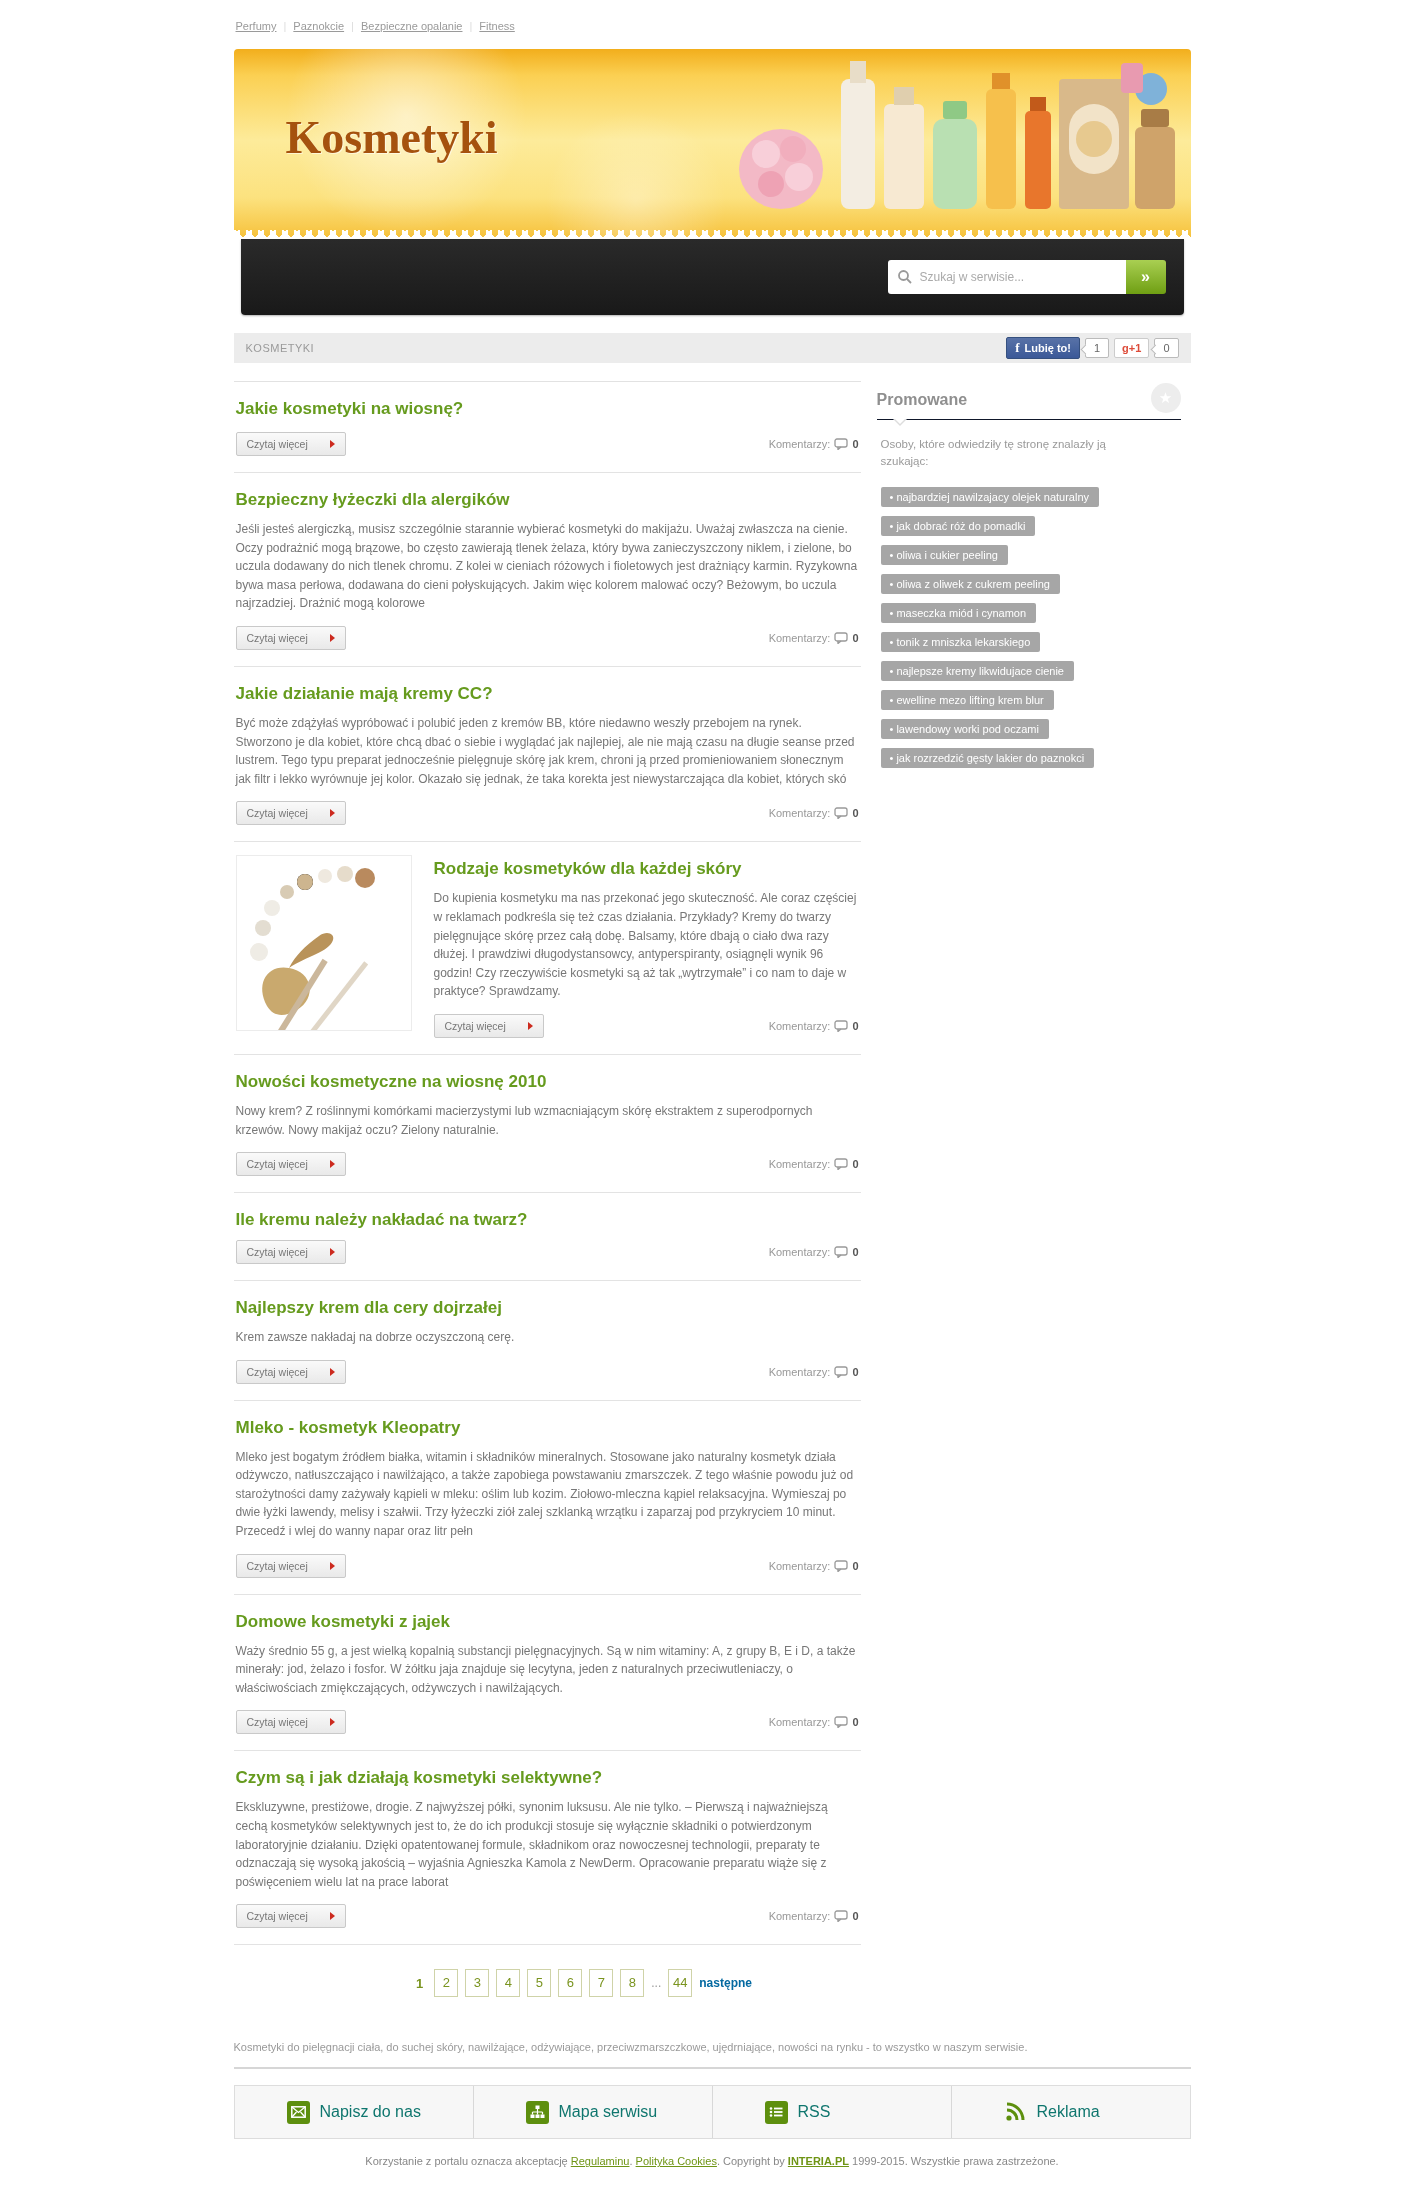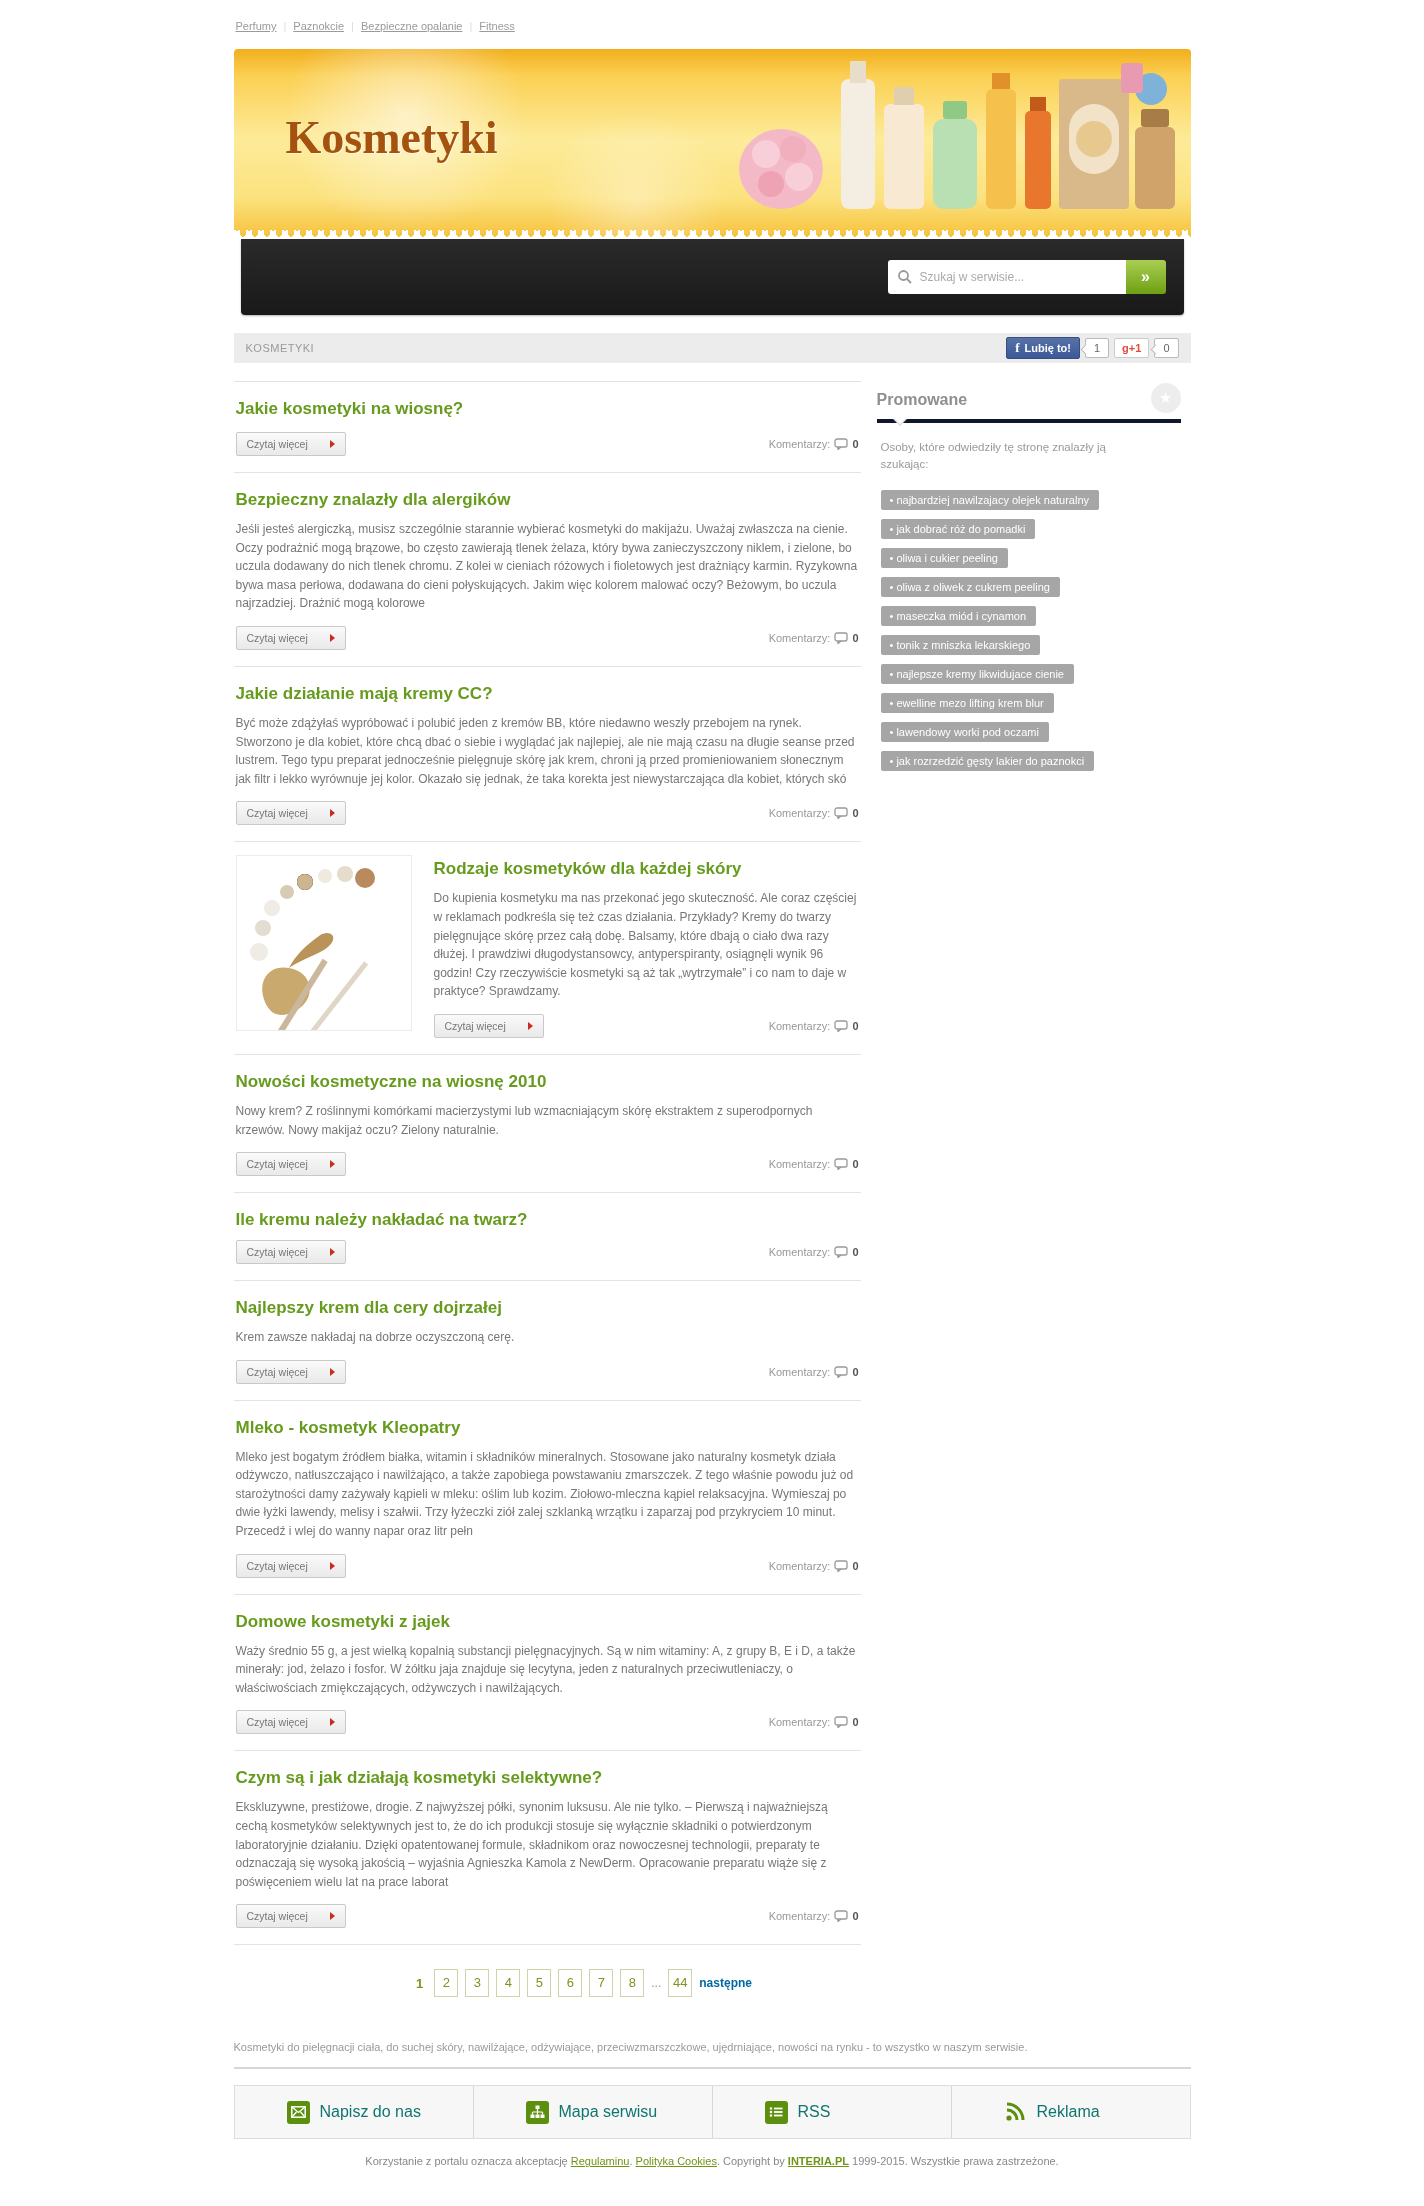--- a/index.html
+++ b/index.html
@@ -78,21 +78,21 @@
 
   
   .pagination { display:flex; align-items:center; gap:7px; justify-content:center; margin:24px 0 0 70px; }
   .pg-current { color:#7a941f; font-weight:bold; font-size:13px; padding:0 4px; }
   .pg-box { min-width:24px; height:28px; line-height:26px; text-align:center; border:1px solid #cfd3a8;
     background:#fff; color:#7a941f; font-size:13px; padding:0 3px; cursor:pointer; }
   .pg-dots { color:#999; font-size:12px; }
   .pg-next { color:#0369a1; font-weight:bold; font-size:12px; cursor:pointer; }
 
   
-  .sb-head { position:relative; border-bottom:4px solid #0f172a; padding:10px 0 10px; }
+  .sb-head { position:relative; border-bottom:1px solid #0f172a; padding:10px 0 10px; }
   .sb-head h3 { font-size:16px; color:#8f8f8f; font-weight:bold; }
   .sb-star { position:absolute; right:0; top:2px; width:30px; height:30px; border-radius:50%;
     background:#ededed; color:#fff; font-size:15px; text-align:center; line-height:30px; cursor:pointer; }
   .sb-tail { position:absolute; left:16px; bottom:-7px; width:0; height:0;
     border-left:7px solid transparent; border-right:7px solid transparent; border-top:7px solid #ddd; }
   .sb-tail::after { content:""; position:absolute; left:-6px; top:-8px; width:0; height:0;
     border-left:6px solid transparent; border-right:6px solid transparent; border-top:6px solid #fff; }
   .sb-sub { font-size:11.5px; color:#9a9a9a; line-height:1.5; margin:16px 0 16px 4px; width:88%; }
   .tag { display:block; width:fit-content; background:#a6a6a6; color:#fff; font-size:11px;
     padding:4px 10px 4px 9px; margin:0 0 9px 4px; border-radius:2px; cursor:pointer; }
@@ -193,21 +193,21 @@
               <svg width="14" height="12" viewBox="0 0 14 12">
                 <rect x="1" y="1" width="12" height="8" rx="2" fill="none" stroke="#999" stroke-width="1.3"></rect>
                 <path d="M4 9 L4 11.5 L7 9" fill="none" stroke="#999" stroke-width="1.3"></path>
               </svg>
               <b>0</b>
             </div>
         </div>
       </div>
 
       <div class="article">
-        <h2>Bezpieczny znalazły dla alergików</h2>
+        <h2>Bezpieczny łyżeczki dla alergików</h2>
         <div class="excerpt">Jeśli jesteś alergiczką, musisz szczególnie starannie wybierać kosmetyki do makijażu. Uważaj zwłaszcza na cienie. Oczy podrażnić mogą brązowe, bo często zawierają tlenek żelaza, który bywa zanieczyszczony niklem, i zielone, bo uczula dodawany do nich tlenek chromu. Z kolei w cieniach różowych i fioletowych jest drażniący karmin. Ryzykowna bywa masa perłowa, dodawana do cieni połyskujących. Jakim więc kolorem malować oczy? Beżowym, bo uczula najrzadziej. Drażnić mogą kolorowe</div>
         <div class="art-foot">
           <div class="read-more">
               <span>Czytaj więcej</span>
               <span class="arrow"></span>
             </div>
           <div class="comments">
               <span>Komentarzy:</span>
               <svg width="14" height="12" viewBox="0 0 14 12">
                 <rect x="1" y="1" width="12" height="8" rx="2" fill="none" stroke="#999" stroke-width="1.3"></rect>

